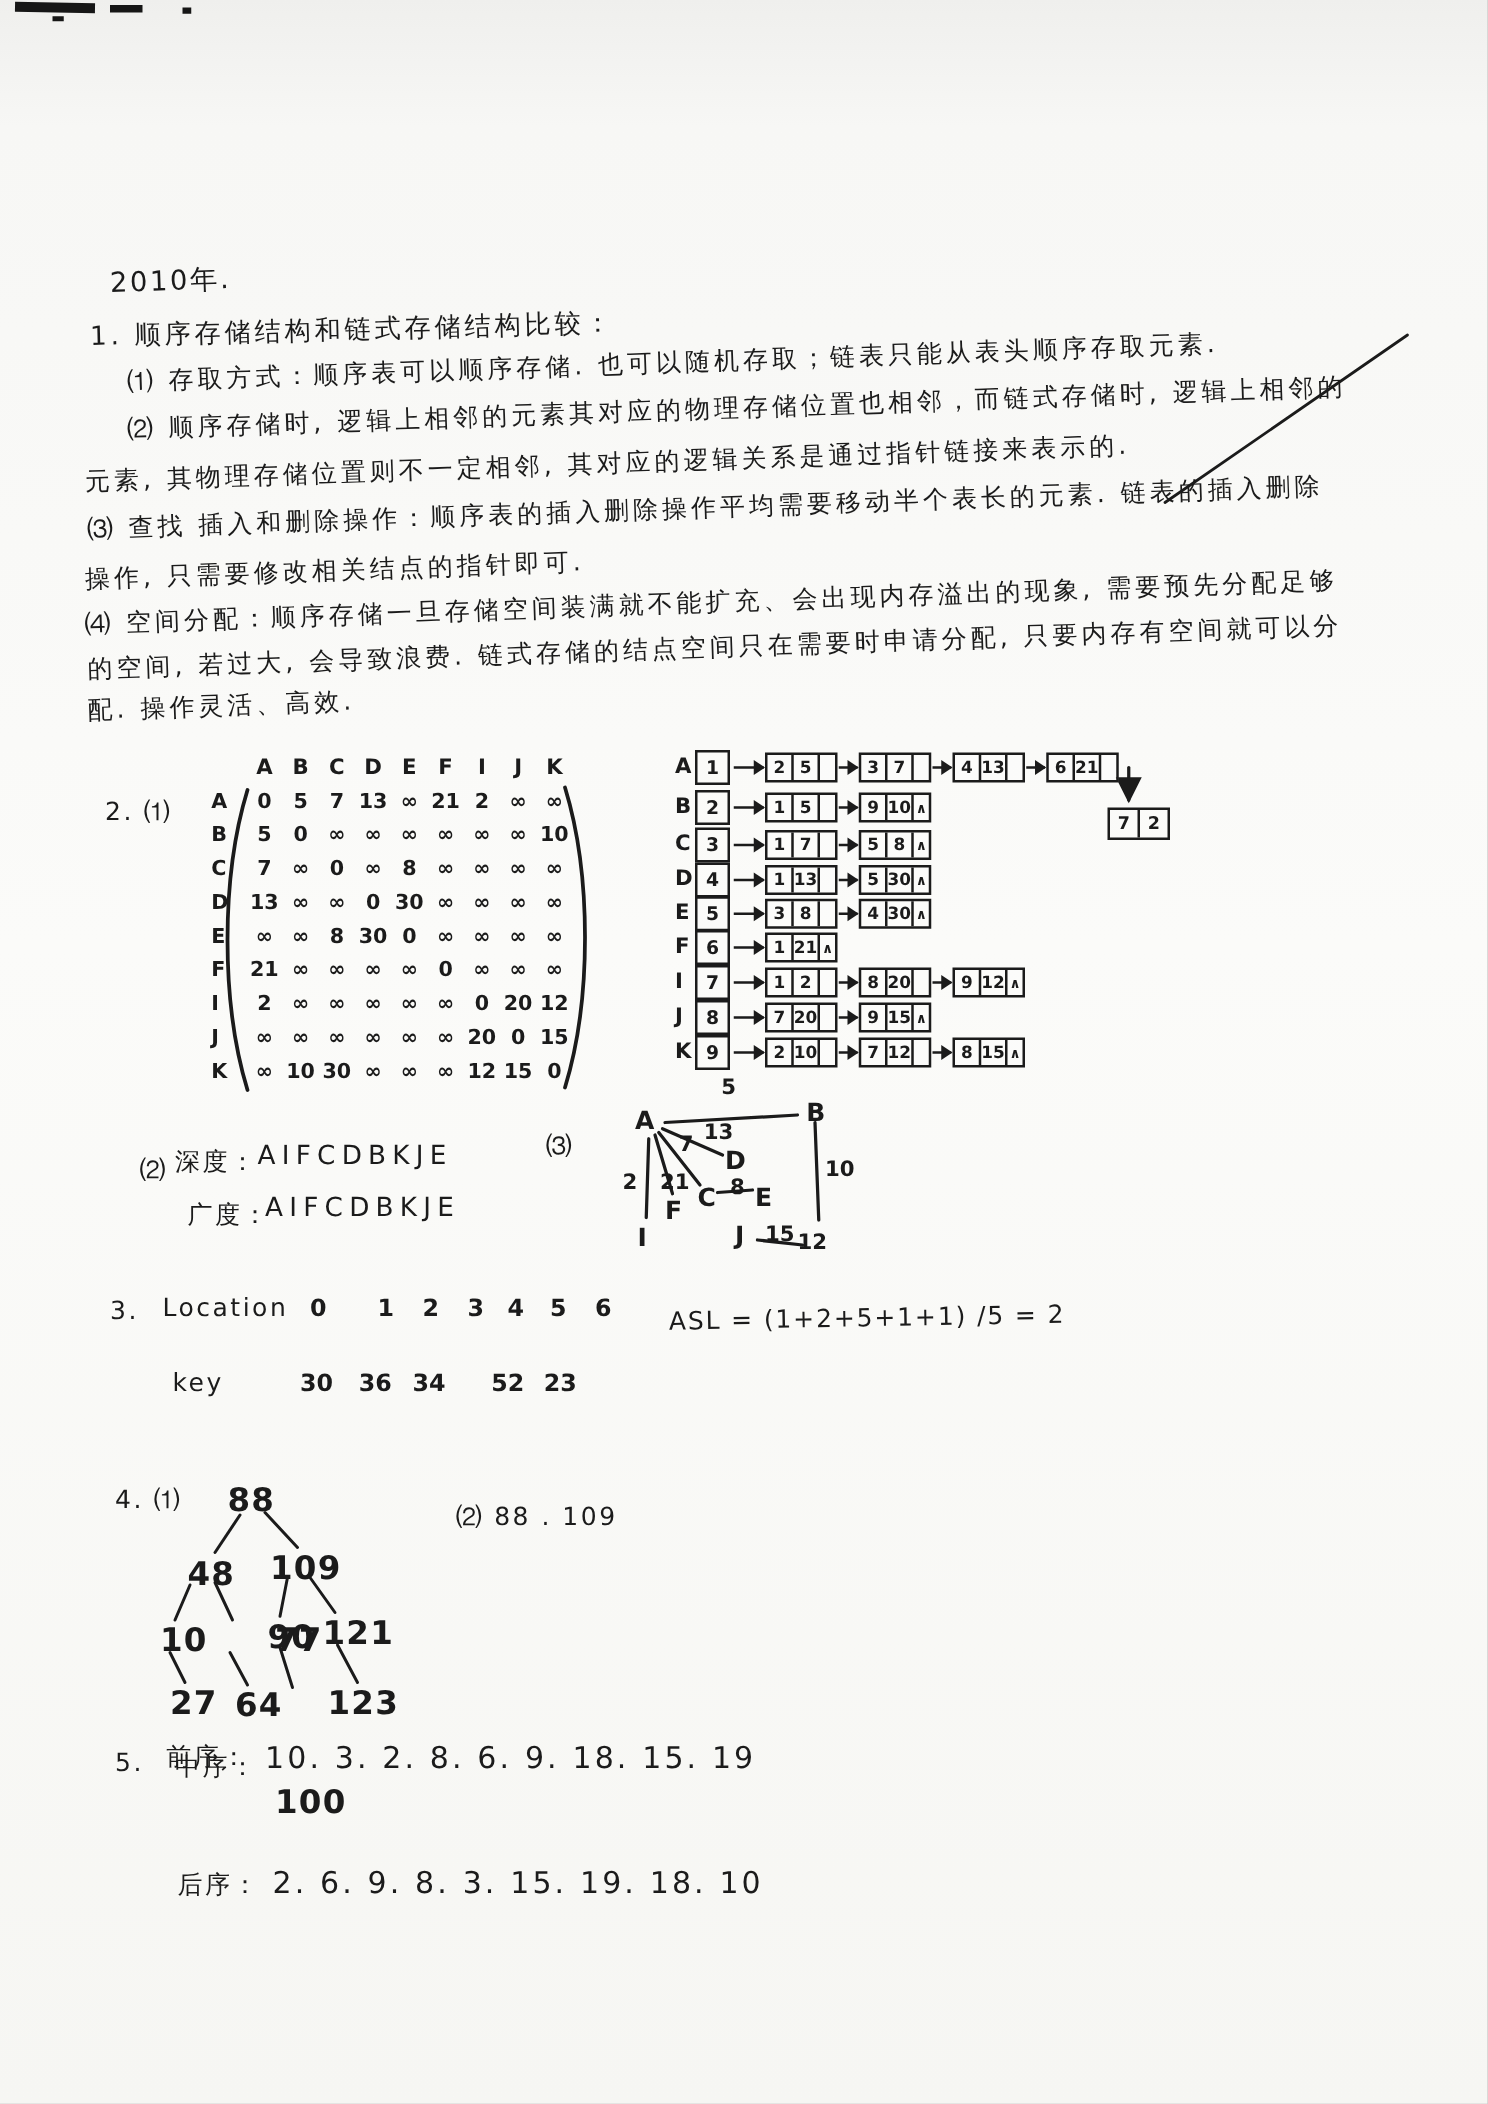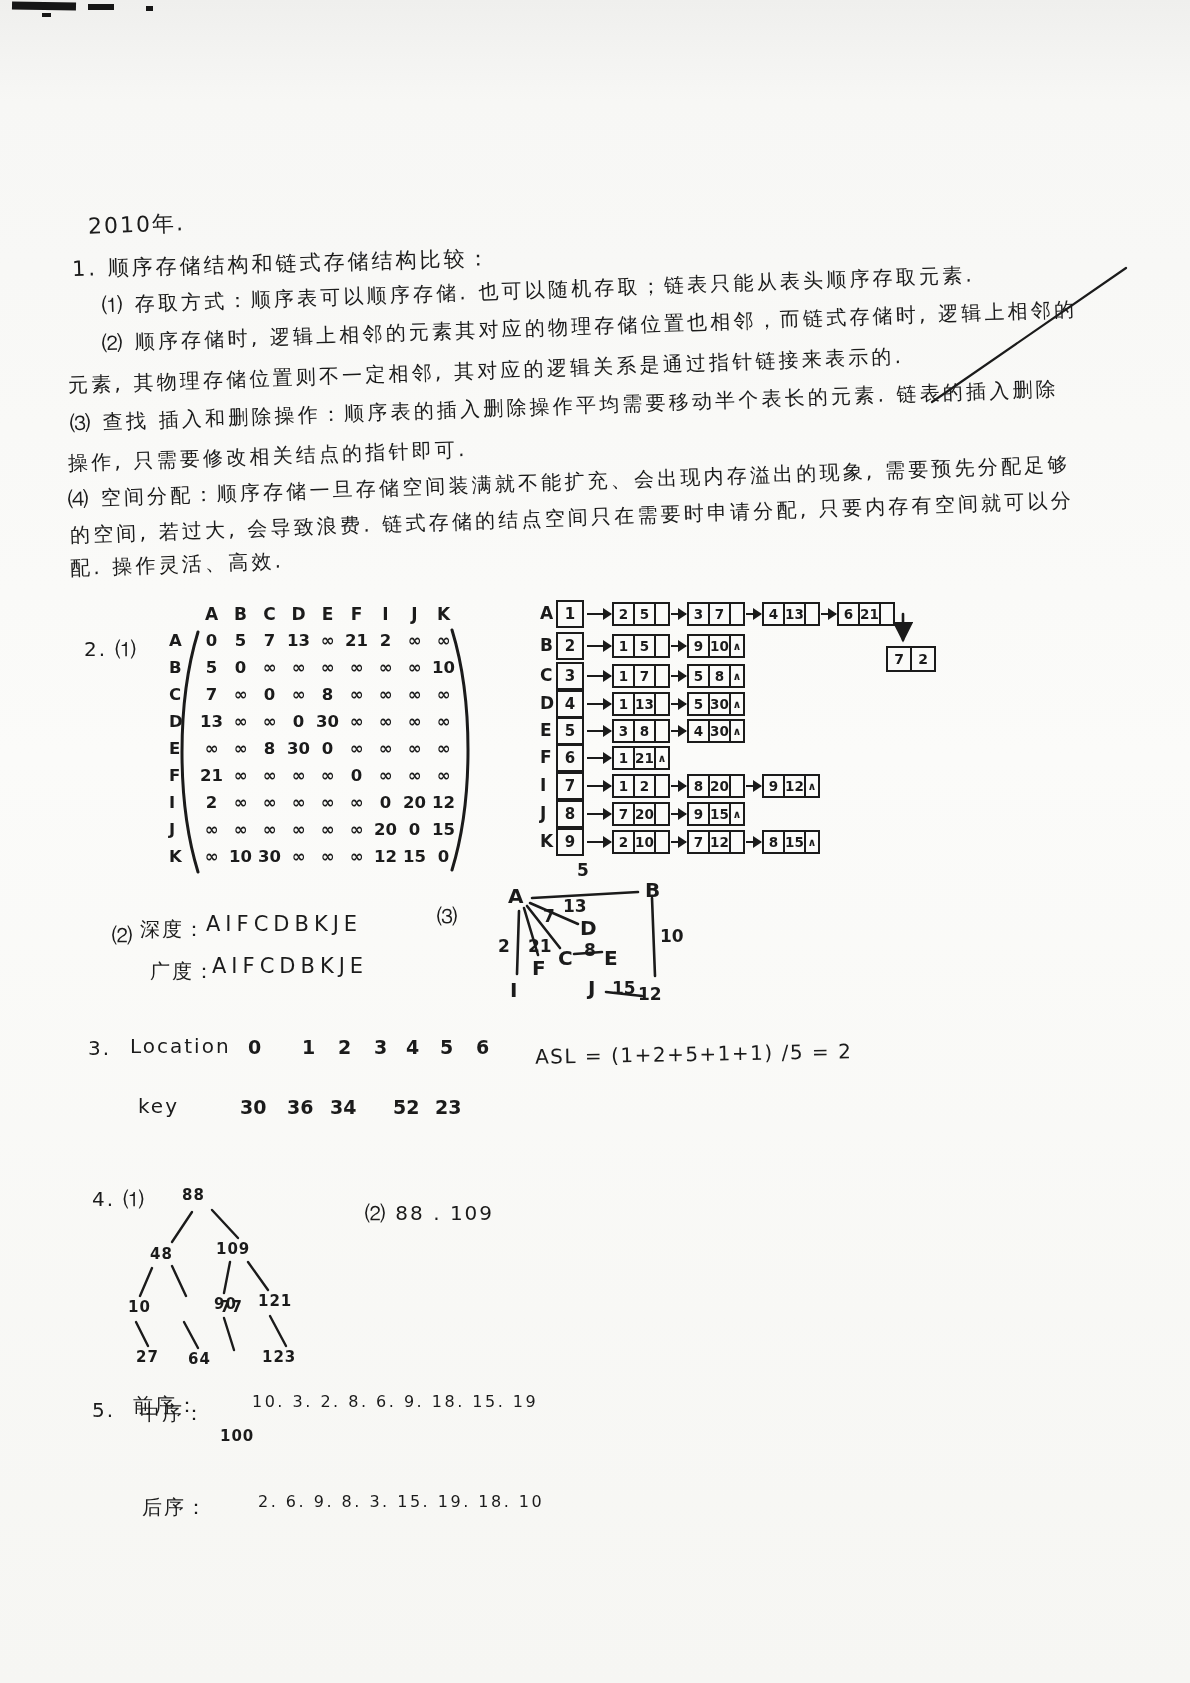--- a/index.html
+++ b/index.html
@@ -8,23 +8,23 @@
         font-family:"DejaVu Sans",sans-serif;color:#1b1b1b;}
   .hw{position:absolute;white-space:nowrap;}
   .year{font-size:22px;letter-spacing:2px;transform:rotate(-2deg);}
   .h1{font-size:21px;letter-spacing:3px;transform:rotate(-1.5deg);transform-origin:0 50%;}
   .q1line{font-size:20px;letter-spacing:3.2px;transform:rotate(-2deg);transform-origin:0 50%;}
   .qlabel{font-size:20px;letter-spacing:2px;}
   .trav{font-size:21px;letter-spacing:5px;}
   .travlab{font-size:20px;letter-spacing:2px;}
   .gv{font-size:20px;font-weight:bold;}
   .gel{font-size:17px;font-weight:bold;}
-  .tn{font-size:15px;font-weight:bold;letter-spacing:1px;}
+  .tn{font-size:26px;font-weight:bold;letter-spacing:1px;}
   .num{font-size:19px;font-weight:bold;}
-  .seq{font-size:16px;letter-spacing:2.5px;margin-left:40px;}
+  .seq{font-size:24px;letter-spacing:2.5px;}
   .asl{font-size:20px;letter-spacing:1.5px;transform:rotate(-1deg);}
   #mx{position:absolute;left:165px;top:600px;display:grid;grid-template-columns:32px repeat(9,29px);grid-auto-rows:27px;}
   #mx span{display:flex;align-items:center;justify-content:center;font-size:16.5px;font-weight:bold;}
   #mx .mxh{font-size:17px;}
   #mx .mxl{justify-content:flex-start;padding-left:4px;}
   .adj-label{position:absolute;font-size:17px;font-weight:bold;}
   .adj-head{position:absolute;width:28px;height:28px;border:2.2px solid #1b1b1b;display:flex;align-items:center;justify-content:center;font-size:15px;font-weight:bold;box-sizing:border-box;}
   .adjrow{position:absolute;display:flex;align-items:center;height:24px;}
   .anode{display:flex;border:2.2px solid #1b1b1b;height:20px;box-sizing:content-box;background:rgba(255,255,255,.25);}
   .anode .c{width:19px;display:flex;align-items:center;justify-content:center;font-size:13.5px;font-weight:bold;border-right:2.2px solid #1b1b1b;}

